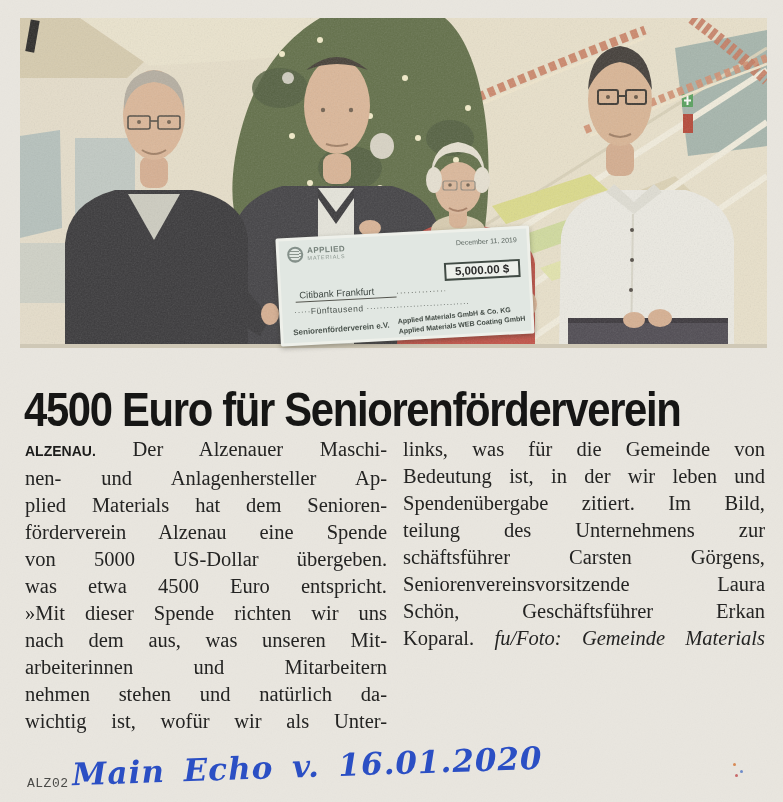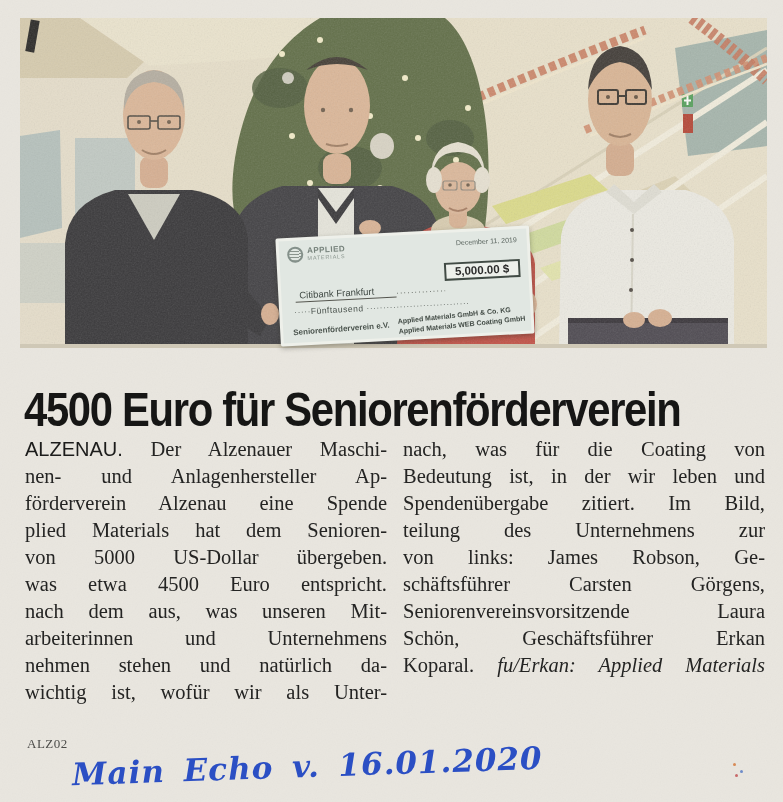--- a/index.html
+++ b/index.html
@@ -32,24 +32,24 @@
   .check-issuer{position:absolute;right:6px;bottom:4px;font-size:7px;font-weight:bold;color:#414a44;
          line-height:1.4;transform:rotate(-3deg);}
   
   .headline{position:absolute;left:24px;top:350px;z-index:1;white-space:nowrap;
          font-family:"Liberation Sans",sans-serif;font-weight:bold;font-size:48px;
          letter-spacing:-1.5px;color:#161615;transform:scaleX(.87);transform-origin:left top;}
   
   .columns{position:absolute;left:25px;top:436px;width:740px;display:flex;gap:16px;z-index:1;}
   .col{width:362px;font-size:20.5px;line-height:27px;color:#242423;}
   .bline{text-align:justify;text-align-last:justify;}
-  .lead{font-family:"Liberation Sans",sans-serif;font-weight:normal;font-size:20px;color:#1c1c1b;}
+  .lead{font-family:"Liberation Sans",sans-serif;font-weight:bold;font-size:14px;color:#1c1c1b;}
   .credit-italic{font-style:italic;}
   
-  .page-code{position:absolute;left:27px;top:736px;z-index:1;font-family:Liberation Serif, serif;
+  .page-code{position:absolute;left:27px;top:776px;z-index:1;font-family:Liberation Mono, monospace;
          font-size:13px;color:#4b4b48;letter-spacing:.5px;}
   .handwriting{position:absolute;left:72px;top:748px;z-index:1;white-space:nowrap;
          font-family:"DejaVu Serif",serif;font-style:italic;font-weight:bold;font-size:31px;
          color:#2b4fc4;transform:rotate(-2deg);letter-spacing:1px;word-spacing:7px;}
   .speck{position:absolute;width:3px;height:3px;border-radius:50%;z-index:1;}
 </style>
 </head>
 <body>
 
 <div class="sheet">
@@ -241,39 +241,39 @@
       </div>
     </div>
   </div>
 
   <h1 class="headline">4500 Euro für Seniorenförderverein</h1>
 
   <div class="columns">
     <div class="col">
       <div class="bline"><span class="lead">ALZENAU.</span> <span>Der Alzenauer Maschi-</span></div>
       <div class="bline">nen- und Anlagenhersteller Ap-</div>
+      <div class="bline">plied Materials hat dem Senioren-</div>
       <div class="bline">förderverein Alzenau eine Spende</div>
-      <div class="bline">plied Materials hat dem Senioren-</div>
       <div class="bline">von 5000 US-Dollar übergeben.</div>
       <div class="bline">was etwa 4500 Euro entspricht.</div>
+      <div class="bline">»Mit dieser Spende richten wir uns</div>
       <div class="bline">nach dem aus, was unseren Mit-</div>
-      <div class="bline">arbeiterinnen und Unternehmens</div>
+      <div class="bline">arbeiterinnen und Mitarbeitern</div>
       <div class="bline">nehmen stehen und natürlich da-</div>
       <div class="bline">wichtig ist, wofür wir als Unter-</div>
     </div>
     <div class="col">
-      <div class="bline">nach, was für die Coating von</div>
+      <div class="bline">links, was für die Gemeinde von</div>
       <div class="bline">Bedeutung ist, in der wir leben und</div>
       <div class="bline">Spendenübergabe zitiert. Im Bild,</div>
       <div class="bline">teilung des Unternehmens zur</div>
-      <div class="bline">von links: James Robson, Ge-</div>
       <div class="bline">schäftsführer Carsten Görgens,</div>
       <div class="bline">Seniorenvereinsvorsitzende Laura</div>
       <div class="bline">Schön, Geschäftsführer Erkan</div>
-      <div class="bline"><span>Koparal.</span> <span class="credit-italic">fu/Erkan: Applied Materials</span></div>
+      <div class="bline"><span>Koparal.</span> <span class="credit-italic">fu/Foto: Gemeinde Materials</span></div>
     </div>
   </div>
 
   <div class="page-code">ALZ02</div>
   <div class="handwriting">Main Echo v. 16.01.2020</div>
   <span class="speck" style="left:733px;top:763px;background:#d88a55;"></span>
   <span class="speck" style="left:740px;top:770px;background:#6f8cc8;"></span>
   <span class="speck" style="left:735px;top:774px;background:#c86a6a;"></span>
 
 </div>

